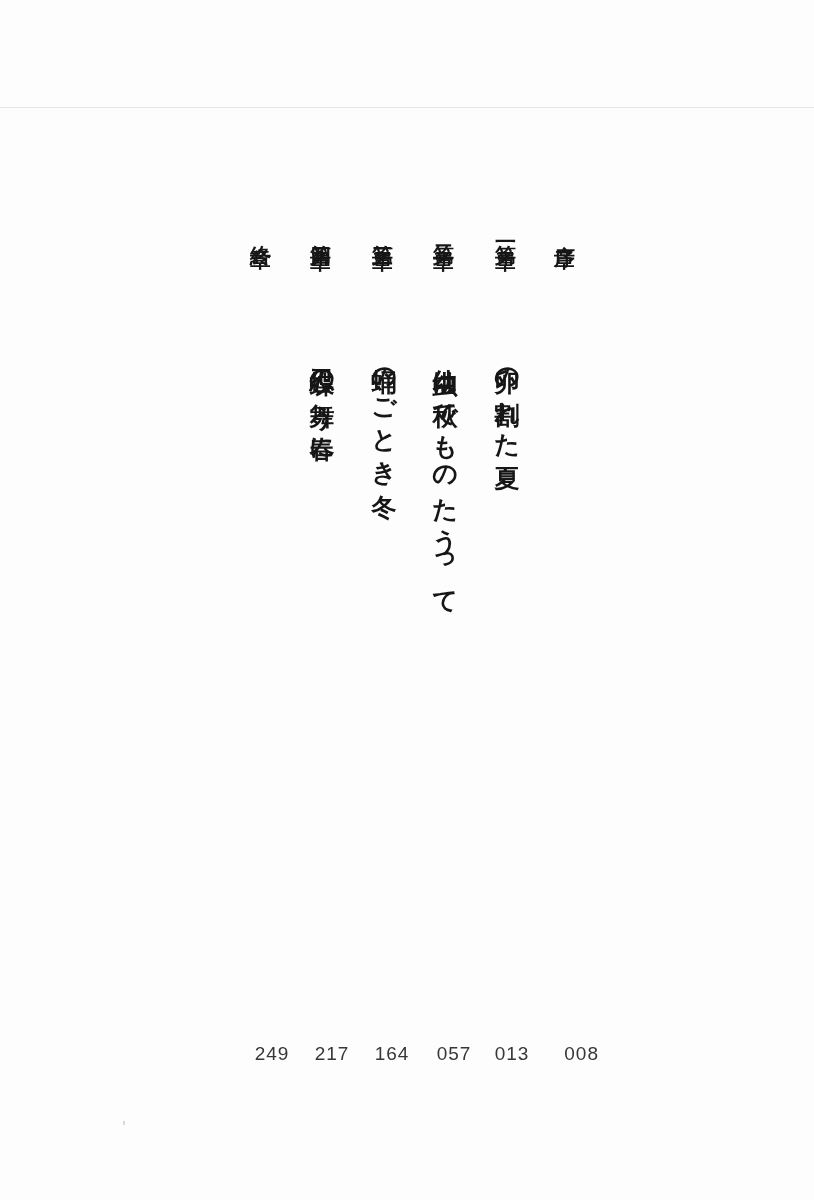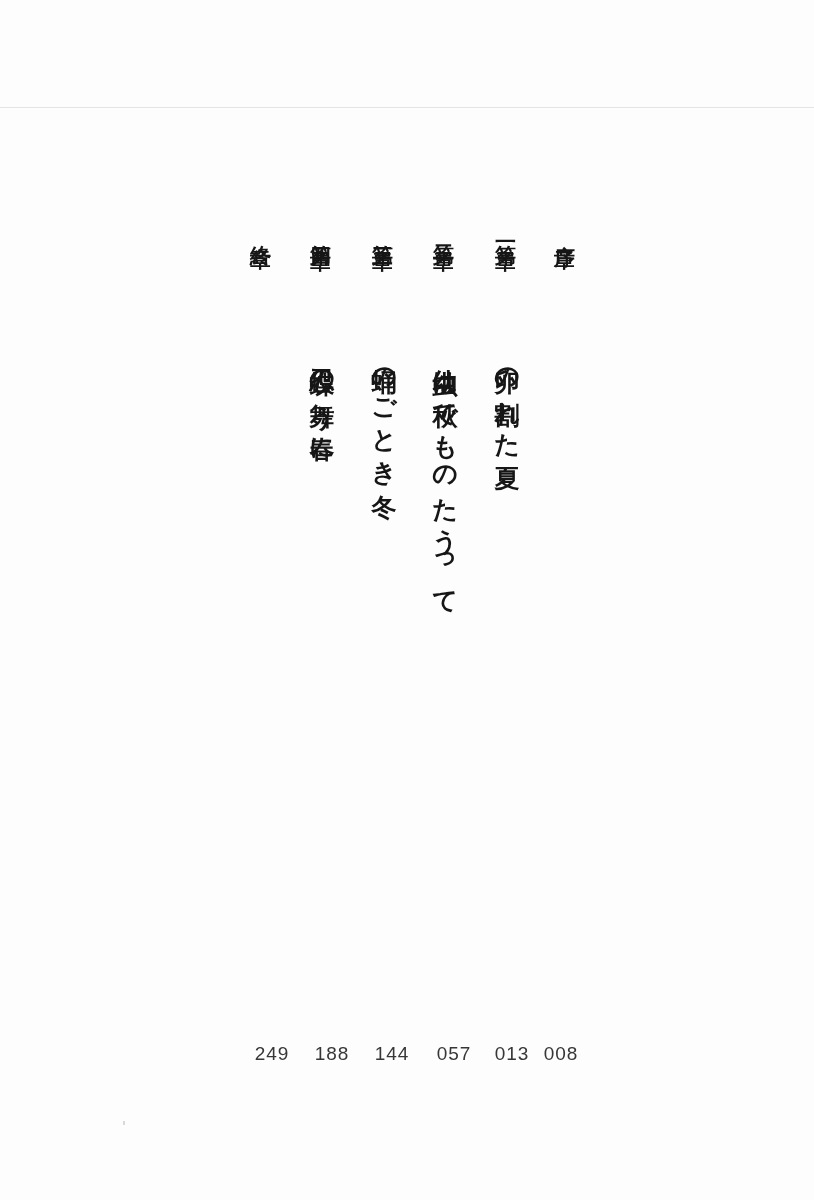--- a/index.html
+++ b/index.html
@@ -79,21 +79,21 @@
     color: #373737;
   }
   
   .col-0 { left: 548px; }
   .col-1 { left: 489px; }
   .col-2 { left: 427px; }
   .col-3 { left: 366px; }
   .col-4 { left: 304px; }
   .col-5 { left: 244px; }
   
-  .pn-0 { left: 534px; }
+  .pn-0 { left: 545px; text-align: right; }
   .pn-1 { left: 485px; }
   .pn-2 { left: 427px; }
   .pn-3 { left: 365px; }
   .pn-4 { left: 305px; }
   .pn-5 { left: 245px; }
 </style>
 </head>
 <body>
 
 <div class="page">
@@ -124,18 +124,18 @@
     <div class="v chapter-title">忍蝶の舞う春に</div>
   </div>
 
   <div class="toc-column col-5">
     <div class="v chapter-label">終章</div>
   </div>
 
   <div class="page-number pn-0">008</div>
   <div class="page-number pn-1">013</div>
   <div class="page-number pn-2">057</div>
-  <div class="page-number pn-3">144</div>
-  <div class="page-number pn-4">188</div>
+  <div class="page-number pn-3">164</div>
+  <div class="page-number pn-4">217</div>
   <div class="page-number pn-5">249</div>
 
   <div class="speck"></div>
 </div>
 
 </body></html>

